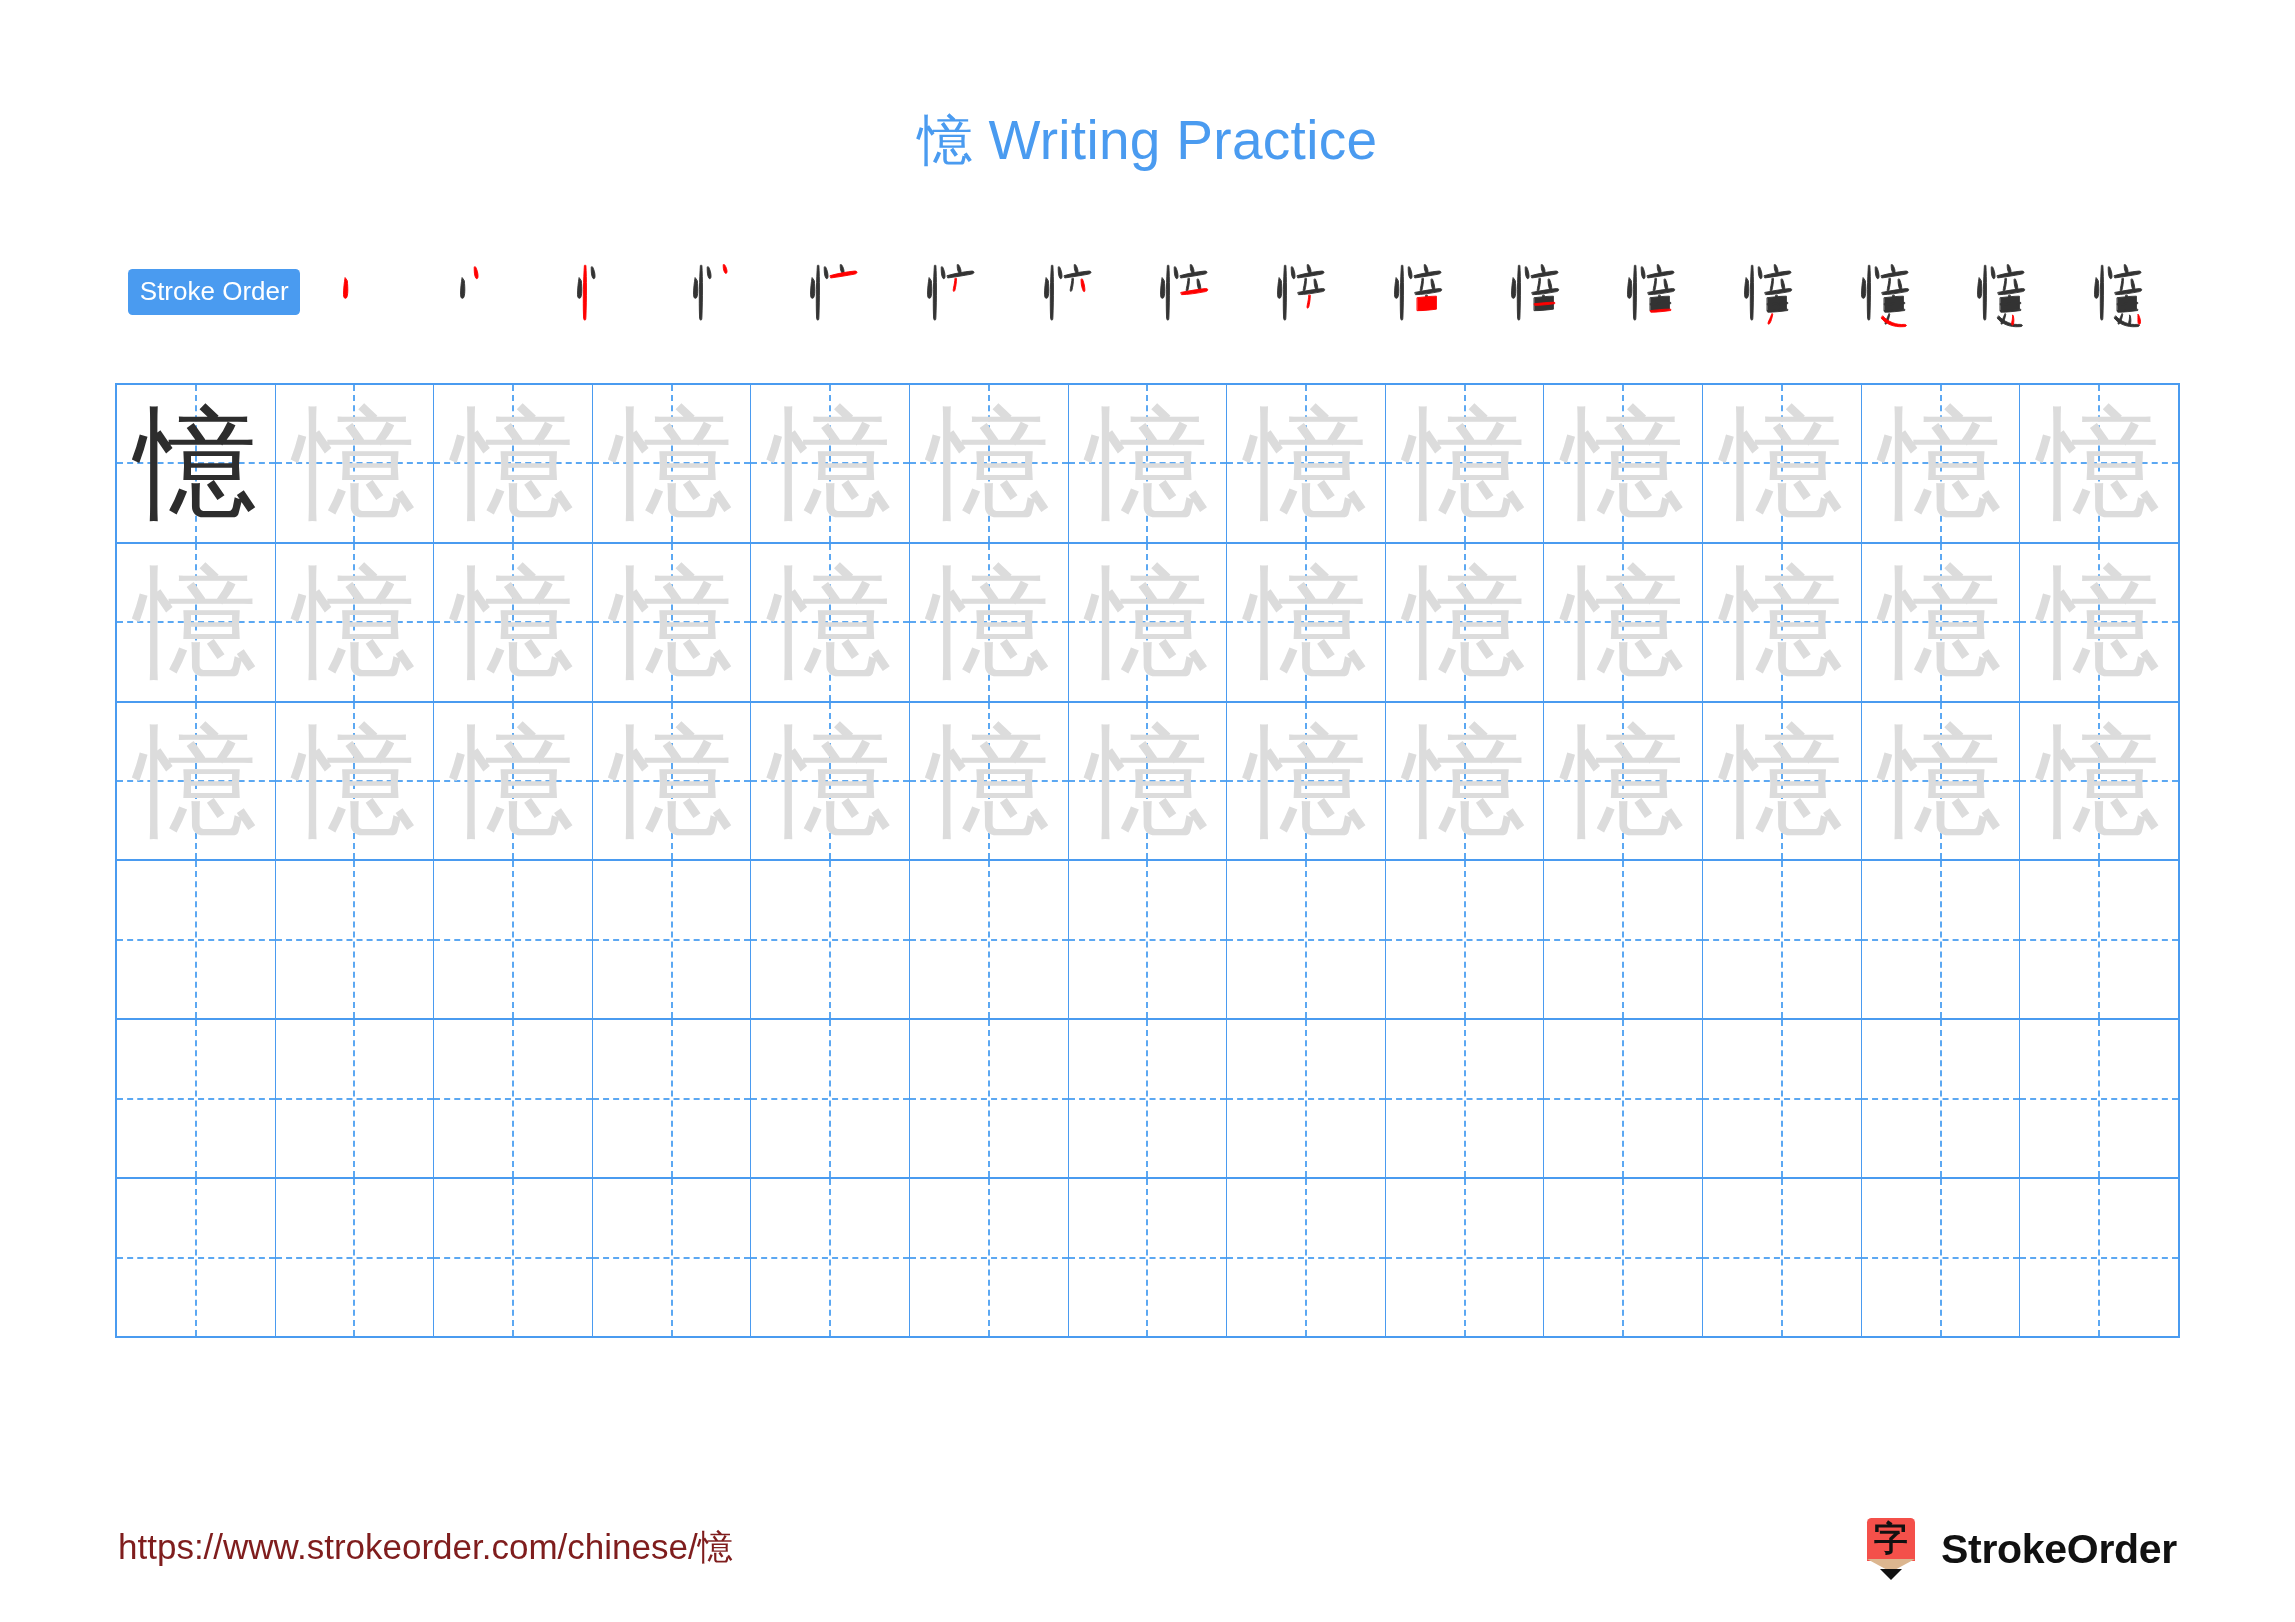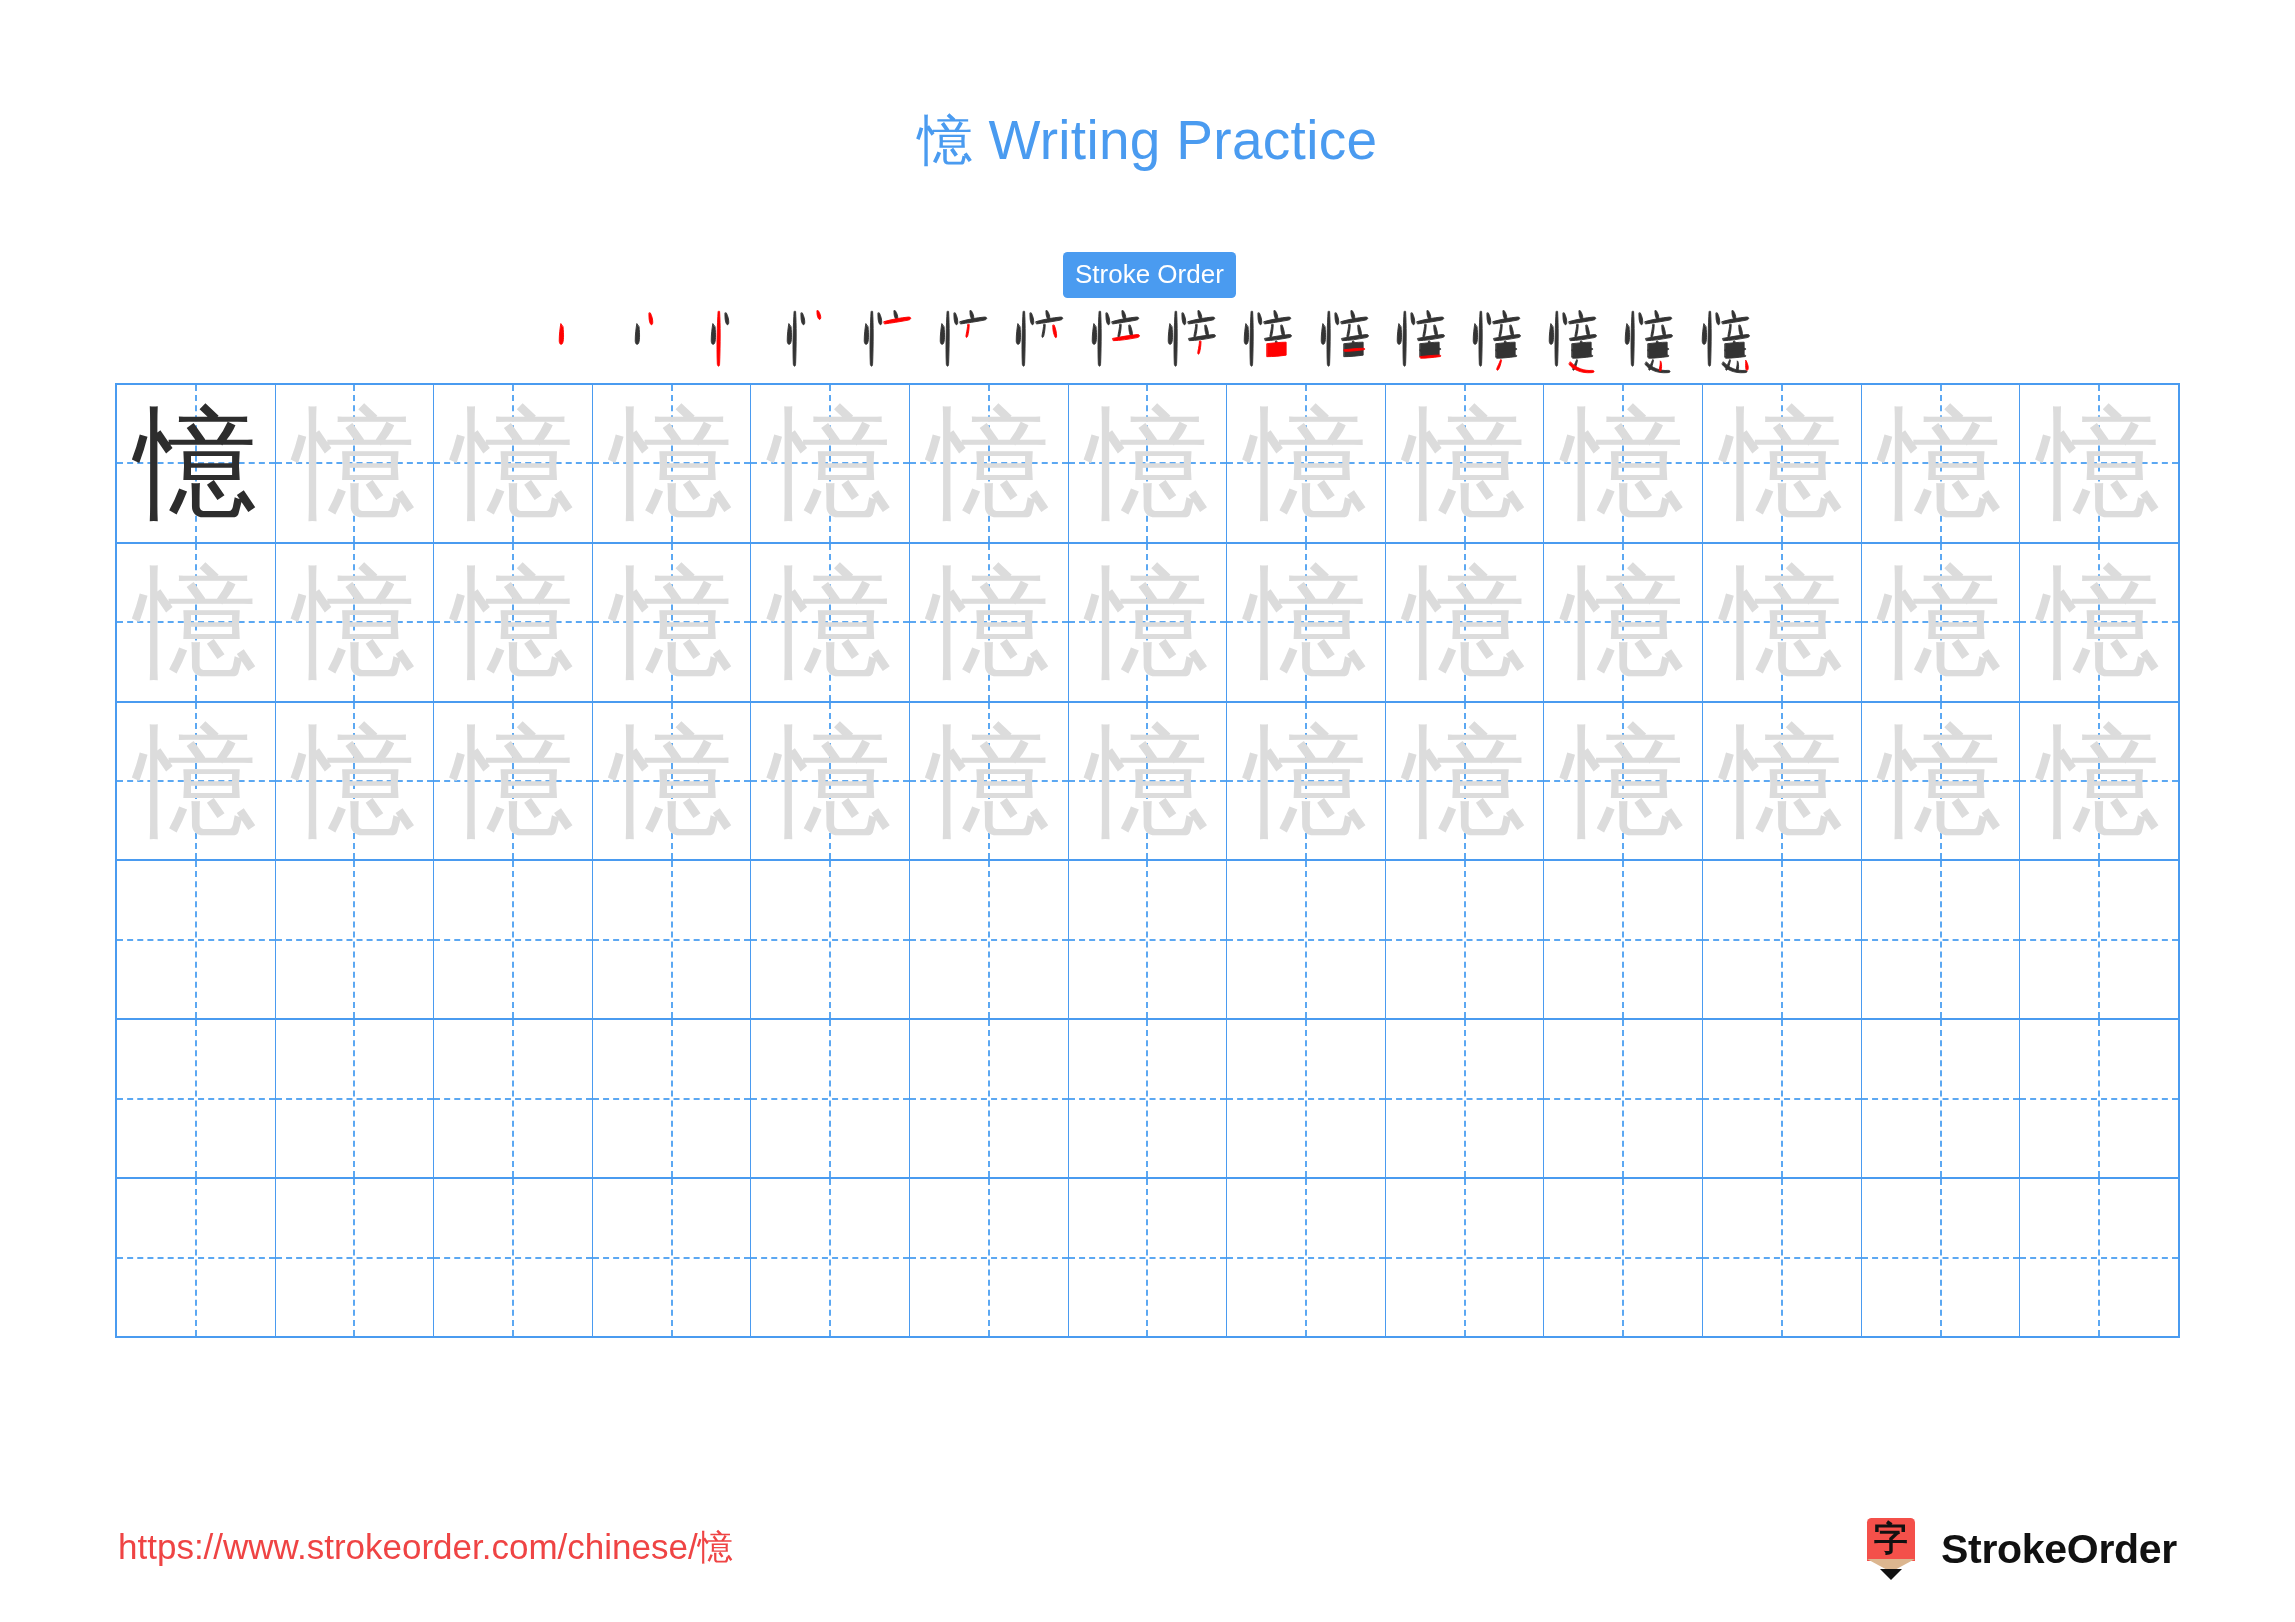--- a/index.html
+++ b/index.html
@@ -37,21 +37,20 @@
 
   
   .stroke-order-row {
     position: absolute;
     top: 252px;
     left: 128px;
     width: 2048px;
     height: 80px;
     display: flex;
     align-items: center;
-    flex-direction: column;
   }
 
   .so-badge {
     flex: 0 0 auto;
     background: #4a9bf0;
     color: #ffffff;
     font-size: 26px;
     line-height: 1;
     padding: 9.2px 11.8px 11px 11.8px;
     border-radius: 4.6px;
@@ -136,21 +135,21 @@
   }
   .cell-glyph.dark  { color: #2d2d2d; }
   .cell-glyph.trace { color: #dcdcdc; }
   .cell-glyph.blank { color: transparent; }
 
   
   .footer-url {
     position: absolute;
     left: 118px;
     top: 1526px;
-    color: #ef4444;
+    color: #7f1d1d;
     font-size: 35px;
     line-height: 1.2;
     white-space: nowrap;
   }
 
   .brand {
     position: absolute;
     right: 118px;
     top: 1518px;
     display: flex;

